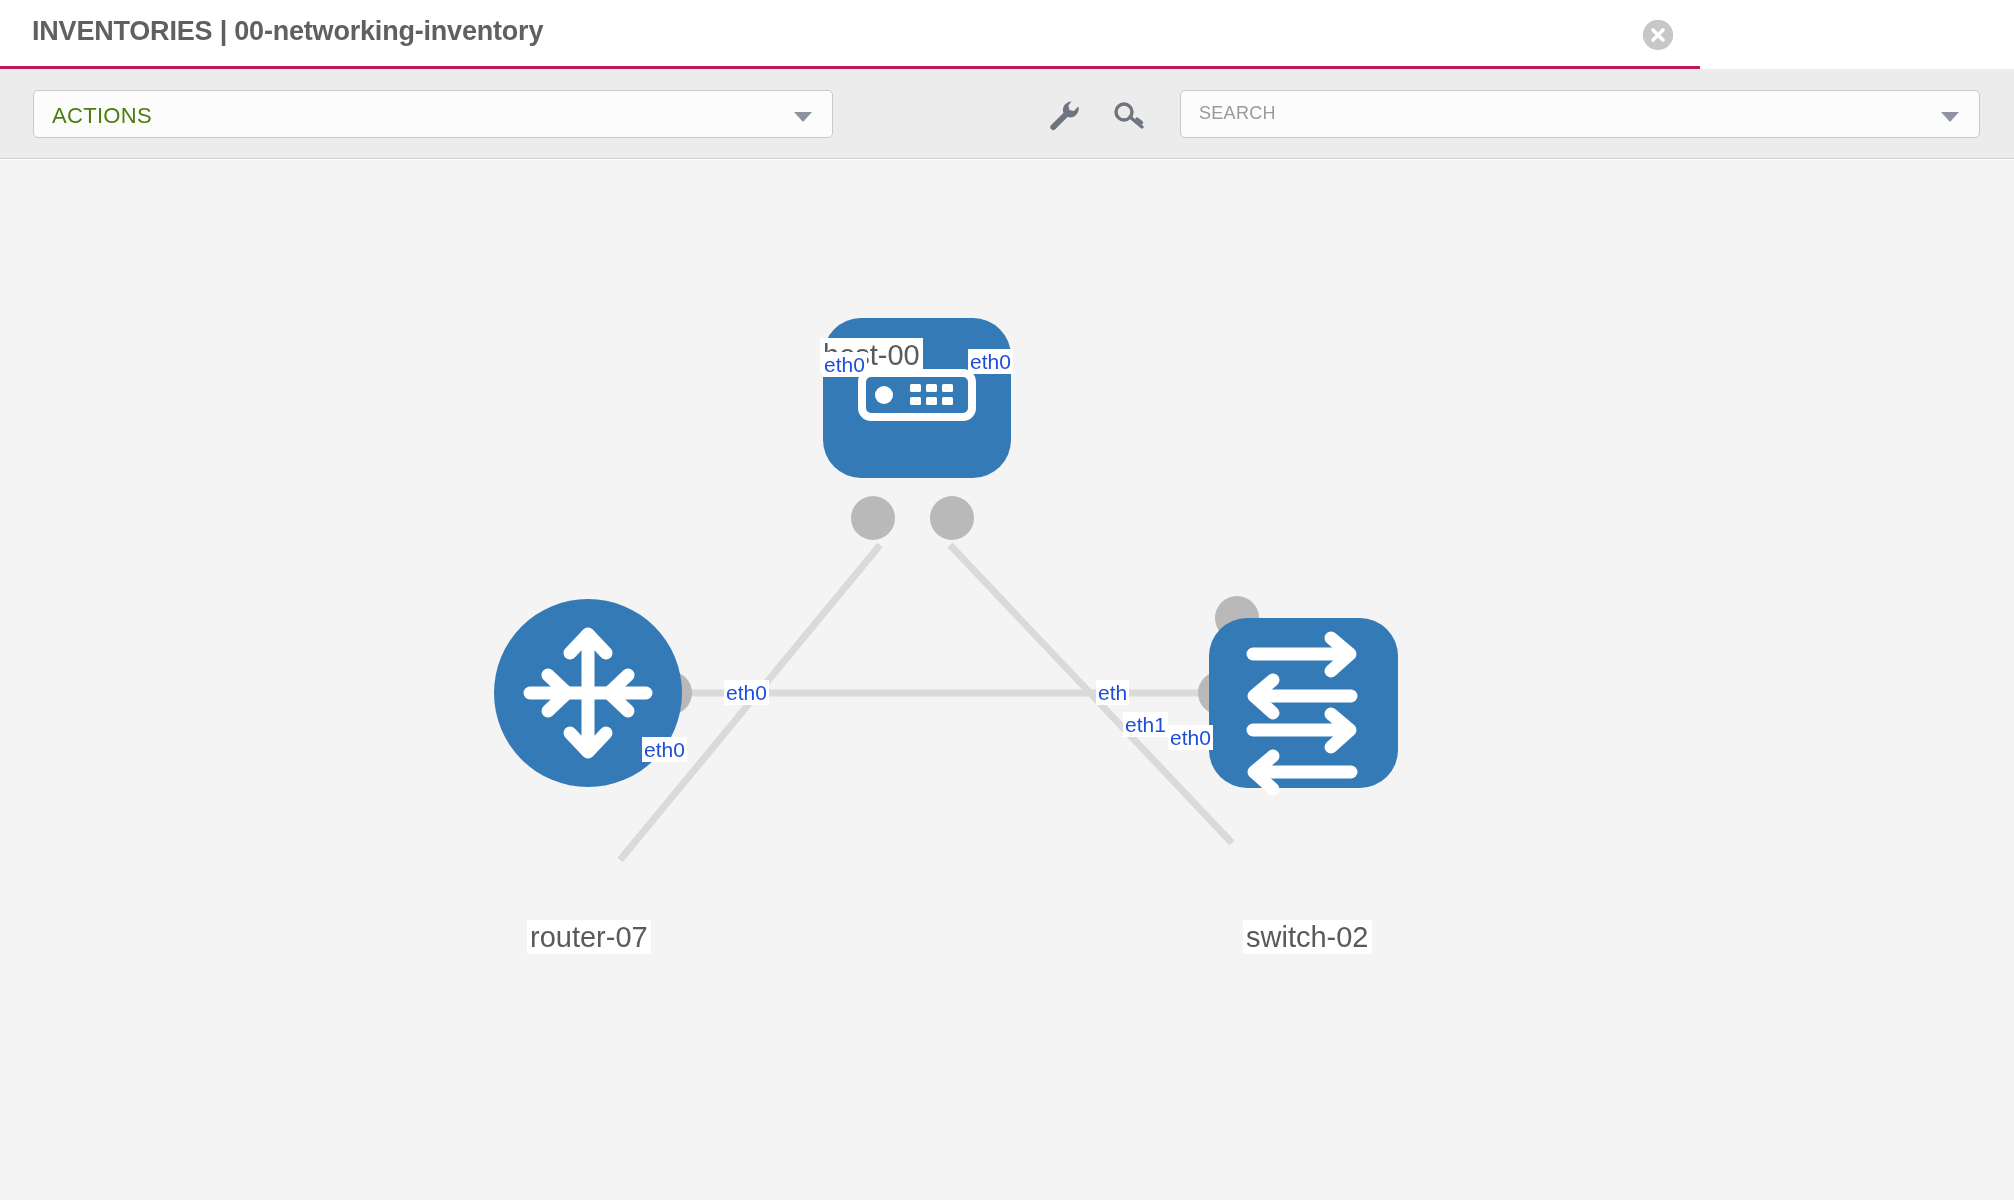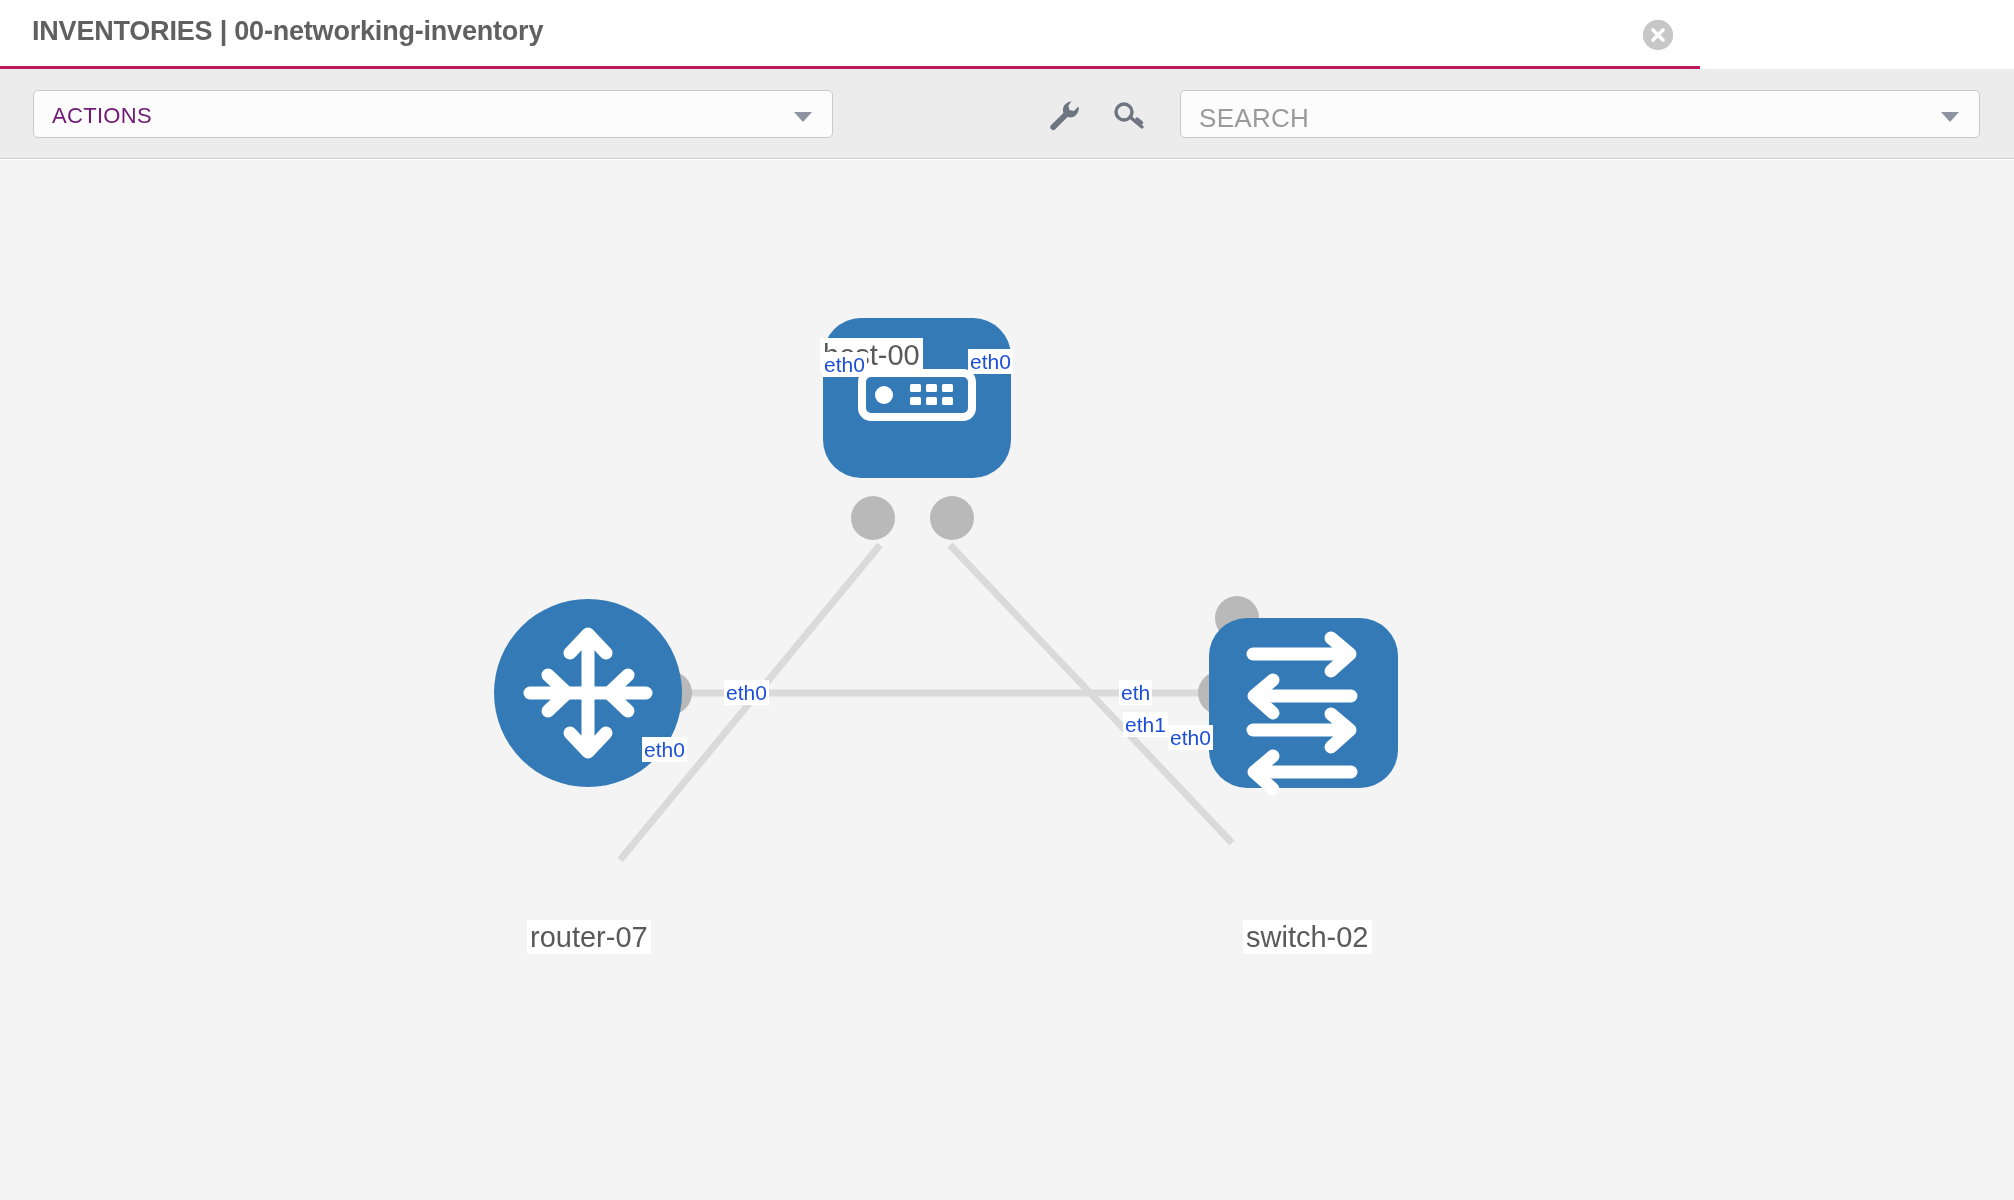--- a/index.html
+++ b/index.html
@@ -70,21 +70,21 @@
     background: #fcfcfc;
     border: 1px solid #c9c9c9;
     border-radius: 5px;
     cursor: pointer;
   }
   .actions-label {
     position: absolute;
     left: 18px;
     top: 12px;
     font-size: 22px;
-    color: #701a75;
+    color: #4d7c0f;
     letter-spacing: 0.3px;
   }
   .caret {
     position: absolute;
     right: 20px;
     top: 21px;
     width: 0; height: 0;
     border-left: 9px solid transparent;
     border-right: 9px solid transparent;
     border-top: 10px solid #8d93a0;
@@ -106,21 +106,21 @@
     height: 48px;
     background: #fcfcfc;
     border: 1px solid #c9c9c9;
     border-radius: 5px;
     cursor: text;
   }
   .search-label {
     position: absolute;
     left: 18px;
     top: 12px;
-    font-size: 26px;
+    font-size: 18px;
     color: #9a9a9a;
     letter-spacing: 0.3px;
   }
 
   
   .canvas {
     position: absolute;
     top: 160px; left: 0;
     width: 2014px;
     height: 1040px;
@@ -253,17 +253,17 @@
 
     <div class="node-label" style="left:820px; top:178px;">host-00</div>
     <div class="node-label" style="left:527px; top:760px;">router-07</div>
     <div class="node-label" style="left:1243px; top:760px;">switch-02</div>
 
     <div class="edge-label" style="left:822px; top:192px;">eth0</div>
     <div class="edge-label" style="left:968px; top:189px;">eth0</div>
     <div class="edge-label" style="left:642px; top:577px;">eth0</div>
     <div class="edge-label" style="left:1168px; top:565px;">eth0</div>
     <div class="edge-label" style="left:724px; top:520px;">eth0</div>
-    <div class="edge-label" style="left:1096px; top:520px;margin-left:23px;">eth</div>
+    <div class="edge-label" style="left:1096px; top:520px;">eth</div>
     <div class="edge-label" style="left:1123px; top:552px;text-align:right;">eth1</div>
 
   </div>
 </div>
 
 </body></html>

